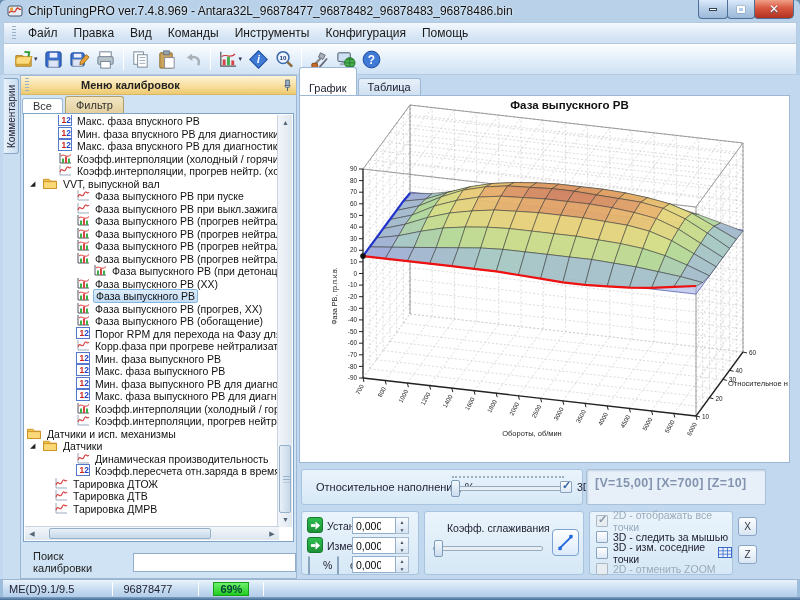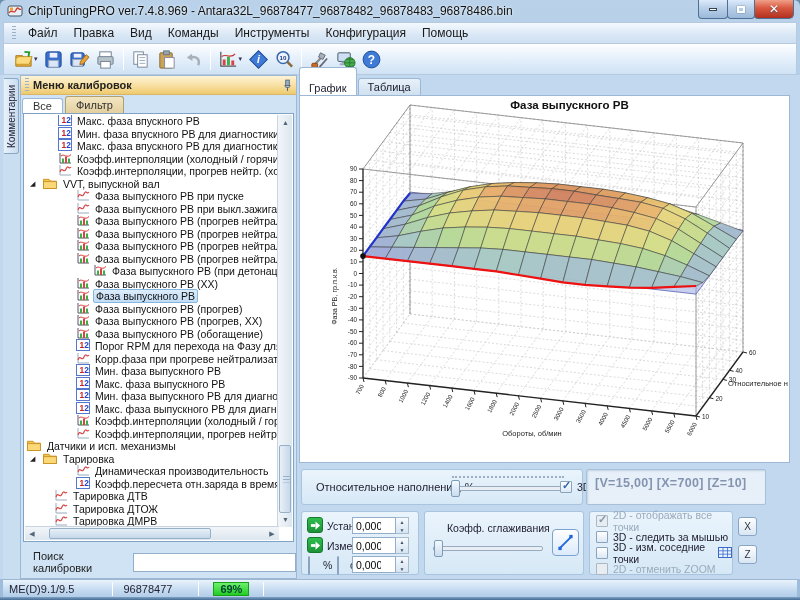--- a/index.html
+++ b/index.html
@@ -38,21 +38,21 @@
   
   #workspace{left:0;top:75px;width:800px;height:504px;background:#c2d8ee;}
   #left-strip{left:3px;top:0;width:17px;height:504px;background:#cadef2;}
   #comment-tab{left:1px;top:3px;width:15px;height:76px;border:1px solid #8aa8c6;border-left:none;border-radius:0 3px 3px 0;
     background:linear-gradient(90deg,#e8f2fb,#c8dcf0);display:flex;align-items:center;justify-content:center;}
   #comment-tab span{writing-mode:vertical-rl;transform:rotate(180deg);font-size:10px;color:#223;}
 
   
   #leftpanel{left:20px;top:0;width:277px;height:504px;background:#cfe3f4;border:1px solid #9cb8d4;}
   #lp-header{left:0;top:0;width:275px;height:19px;background:linear-gradient(#fdf3d7,#f7dd9a 60%,#eec96e);
-    border-bottom:1px solid #d8b868;display:flex;align-items:center;padding:0 4px;}
+    border-bottom:1px solid #d8b868;display:flex;align-items:center;padding:0 4px;gap:48px;}
   #lp-header .hdr-text{font-size:11px;font-weight:bold;color:#222;flex:1;}
   #lp-tabs{left:1px;top:19px;height:18px;display:flex;align-items:flex-end;}
   .lp-tab{font-size:11px;padding:2px 10px 2px;border:1px solid #b0a070;border-bottom:none;border-radius:3px 3px 0 0;
     background:linear-gradient(#f2e6c2,#e4d0a0);color:#333;margin-right:2px;}
   .lp-tab.active{background:#fff;border-color:#9cb8d4;position:relative;top:1px;padding-top:1px;}
   #tree-box{left:2px;top:37px;width:271px;height:429px;background:#fff;border:1px solid #7fa3c4;overflow:hidden;}
   #tree{left:0;top:1px;width:253px;height:412px;overflow:hidden;}
   .trow{height:12.5px;display:flex;align-items:center;white-space:nowrap;position:relative;}
   .trow .arrow{position:absolute;font-size:7px;color:#222;}
   .trow .ticon{flex:0 0 auto;margin-right:3px;}
@@ -415,97 +415,87 @@
               <span class="tlabel">Фаза выпускного РВ</span>
             </div>
             <div class="trow" style="padding-left: 52px;">
               <span class="ticon"><svg width="14" height="12" viewBox="0 0 14 12">
                   <path d="M2 1v10h11" stroke="#556" fill="none"></path>
                   <rect x="4" y="6.5" width="2" height="4.5" fill="#3fae49"></rect>
                   <rect x="7" y="4.5" width="2" height="6.5" fill="#d94343"></rect>
                   <rect x="10" y="6.5" width="2" height="4.5" fill="#3fae49"></rect>
                   <path d="M3 4c3-3 6 3 10-1.5" stroke="#d33" fill="none"></path>
                 </svg></span>
-              <span class="tlabel">Фаза выпускного РВ (прогрев)</span>
+              <span class="tlabel">Фаза выпускного РВ (прогрев, ХХ)</span>
             </div>
             <div class="trow" style="padding-left: 52px;">
               <span class="ticon"><svg width="14" height="12" viewBox="0 0 14 12">
                   <path d="M2 1v10h11" stroke="#556" fill="none"></path>
                   <rect x="4" y="6.5" width="2" height="4.5" fill="#3fae49"></rect>
                   <rect x="7" y="4.5" width="2" height="6.5" fill="#d94343"></rect>
                   <rect x="10" y="6.5" width="2" height="4.5" fill="#3fae49"></rect>
                   <path d="M3 4c3-3 6 3 10-1.5" stroke="#d33" fill="none"></path>
                 </svg></span>
-              <span class="tlabel">Фаза выпускного РВ (прогрев, ХХ)</span>
+              <span class="tlabel">Фаза выпускного РВ (обогащение)</span>
+            </div>
+            <div class="trow" style="padding-left: 52px;">
+              <span class="ticon"><svg width="14" height="12" viewBox="0 0 14 12">
+                  <rect x=".5" y=".5" width="13" height="11" fill="#fff" stroke="#5577cc"></rect>
+                  <text x="3.6" y="9.4" font-size="8.4" fill="#cc2222" font-weight="bold">1</text>
+                  <text x="8.2" y="9.4" font-size="8.4" fill="#2244cc" font-weight="bold">2</text>
+                </svg></span>
+              <span class="tlabel">Порог RPM для перехода на Фазу для режима ХХ</span>
+            </div>
+            <div class="trow" style="padding-left: 52px;">
+              <span class="ticon"><svg width="14" height="12" viewBox="0 0 14 12">
+                  <path d="M2 1v10h11" stroke="#9ab" fill="none"></path>
+                  <path d="M2 8C4 2 6 10 8 5s3 1 5-2" stroke="#d94343" fill="none" stroke-width="1.2"></path>
+                </svg></span>
+              <span class="tlabel">Корр.фаза при прогреве нейтрализатора</span>
+            </div>
+            <div class="trow" style="padding-left: 52px;">
+              <span class="ticon"><svg width="14" height="12" viewBox="0 0 14 12">
+                  <rect x=".5" y=".5" width="13" height="11" fill="#fff" stroke="#5577cc"></rect>
+                  <text x="3.6" y="9.4" font-size="8.4" fill="#cc2222" font-weight="bold">1</text>
+                  <text x="8.2" y="9.4" font-size="8.4" fill="#2244cc" font-weight="bold">2</text>
+                </svg></span>
+              <span class="tlabel">Мин. фаза выпускного РВ</span>
+            </div>
+            <div class="trow" style="padding-left: 52px;">
+              <span class="ticon"><svg width="14" height="12" viewBox="0 0 14 12">
+                  <rect x=".5" y=".5" width="13" height="11" fill="#fff" stroke="#5577cc"></rect>
+                  <text x="3.6" y="9.4" font-size="8.4" fill="#cc2222" font-weight="bold">1</text>
+                  <text x="8.2" y="9.4" font-size="8.4" fill="#2244cc" font-weight="bold">2</text>
+                </svg></span>
+              <span class="tlabel">Макс. фаза выпускного РВ</span>
+            </div>
+            <div class="trow" style="padding-left: 52px;">
+              <span class="ticon"><svg width="14" height="12" viewBox="0 0 14 12">
+                  <rect x=".5" y=".5" width="13" height="11" fill="#fff" stroke="#5577cc"></rect>
+                  <text x="3.6" y="9.4" font-size="8.4" fill="#cc2222" font-weight="bold">1</text>
+                  <text x="8.2" y="9.4" font-size="8.4" fill="#2244cc" font-weight="bold">2</text>
+                </svg></span>
+              <span class="tlabel">Мин. фаза выпускного РВ для диагностики</span>
+            </div>
+            <div class="trow" style="padding-left: 52px;">
+              <span class="ticon"><svg width="14" height="12" viewBox="0 0 14 12">
+                  <rect x=".5" y=".5" width="13" height="11" fill="#fff" stroke="#5577cc"></rect>
+                  <text x="3.6" y="9.4" font-size="8.4" fill="#cc2222" font-weight="bold">1</text>
+                  <text x="8.2" y="9.4" font-size="8.4" fill="#2244cc" font-weight="bold">2</text>
+                </svg></span>
+              <span class="tlabel">Макс. фаза выпускного РВ для диагностики</span>
             </div>
             <div class="trow" style="padding-left: 52px;">
               <span class="ticon"><svg width="14" height="12" viewBox="0 0 14 12">
                   <path d="M2 1v10h11" stroke="#556" fill="none"></path>
                   <rect x="4" y="6.5" width="2" height="4.5" fill="#3fae49"></rect>
                   <rect x="7" y="4.5" width="2" height="6.5" fill="#d94343"></rect>
                   <rect x="10" y="6.5" width="2" height="4.5" fill="#3fae49"></rect>
                   <path d="M3 4c3-3 6 3 10-1.5" stroke="#d33" fill="none"></path>
                 </svg></span>
-              <span class="tlabel">Фаза выпускного РВ (обогащение)</span>
-            </div>
-            <div class="trow" style="padding-left: 52px;">
-              <span class="ticon"><svg width="14" height="12" viewBox="0 0 14 12">
-                  <rect x=".5" y=".5" width="13" height="11" fill="#fff" stroke="#5577cc"></rect>
-                  <text x="3.6" y="9.4" font-size="8.4" fill="#cc2222" font-weight="bold">1</text>
-                  <text x="8.2" y="9.4" font-size="8.4" fill="#2244cc" font-weight="bold">2</text>
-                </svg></span>
-              <span class="tlabel">Порог RPM для перехода на Фазу для режима ХХ</span>
-            </div>
-            <div class="trow" style="padding-left: 52px;">
-              <span class="ticon"><svg width="14" height="12" viewBox="0 0 14 12">
-                  <path d="M2 1v10h11" stroke="#9ab" fill="none"></path>
-                  <path d="M2 8C4 2 6 10 8 5s3 1 5-2" stroke="#d94343" fill="none" stroke-width="1.2"></path>
-                </svg></span>
-              <span class="tlabel">Корр.фаза при прогреве нейтрализатора</span>
-            </div>
-            <div class="trow" style="padding-left: 52px;">
-              <span class="ticon"><svg width="14" height="12" viewBox="0 0 14 12">
-                  <rect x=".5" y=".5" width="13" height="11" fill="#fff" stroke="#5577cc"></rect>
-                  <text x="3.6" y="9.4" font-size="8.4" fill="#cc2222" font-weight="bold">1</text>
-                  <text x="8.2" y="9.4" font-size="8.4" fill="#2244cc" font-weight="bold">2</text>
-                </svg></span>
-              <span class="tlabel">Мин. фаза выпускного РВ</span>
-            </div>
-            <div class="trow" style="padding-left: 52px;">
-              <span class="ticon"><svg width="14" height="12" viewBox="0 0 14 12">
-                  <rect x=".5" y=".5" width="13" height="11" fill="#fff" stroke="#5577cc"></rect>
-                  <text x="3.6" y="9.4" font-size="8.4" fill="#cc2222" font-weight="bold">1</text>
-                  <text x="8.2" y="9.4" font-size="8.4" fill="#2244cc" font-weight="bold">2</text>
-                </svg></span>
-              <span class="tlabel">Макс. фаза выпускного РВ</span>
-            </div>
-            <div class="trow" style="padding-left: 52px;">
-              <span class="ticon"><svg width="14" height="12" viewBox="0 0 14 12">
-                  <rect x=".5" y=".5" width="13" height="11" fill="#fff" stroke="#5577cc"></rect>
-                  <text x="3.6" y="9.4" font-size="8.4" fill="#cc2222" font-weight="bold">1</text>
-                  <text x="8.2" y="9.4" font-size="8.4" fill="#2244cc" font-weight="bold">2</text>
-                </svg></span>
-              <span class="tlabel">Мин. фаза выпускного РВ для диагностики</span>
-            </div>
-            <div class="trow" style="padding-left: 52px;">
-              <span class="ticon"><svg width="14" height="12" viewBox="0 0 14 12">
-                  <rect x=".5" y=".5" width="13" height="11" fill="#fff" stroke="#5577cc"></rect>
-                  <text x="3.6" y="9.4" font-size="8.4" fill="#cc2222" font-weight="bold">1</text>
-                  <text x="8.2" y="9.4" font-size="8.4" fill="#2244cc" font-weight="bold">2</text>
-                </svg></span>
-              <span class="tlabel">Макс. фаза выпускного РВ для диагностики</span>
-            </div>
-            <div class="trow" style="padding-left: 52px;">
-              <span class="ticon"><svg width="14" height="12" viewBox="0 0 14 12">
-                  <path d="M2 1v10h11" stroke="#556" fill="none"></path>
-                  <rect x="4" y="6.5" width="2" height="4.5" fill="#3fae49"></rect>
-                  <rect x="7" y="4.5" width="2" height="6.5" fill="#d94343"></rect>
-                  <rect x="10" y="6.5" width="2" height="4.5" fill="#3fae49"></rect>
-                  <path d="M3 4c3-3 6 3 10-1.5" stroke="#d33" fill="none"></path>
-                </svg></span>
               <span class="tlabel">Коэфф.интерполяции (холодный / горячий )</span>
             </div>
             <div class="trow" style="padding-left: 52px;">
               <span class="ticon"><svg width="14" height="12" viewBox="0 0 14 12">
                   <path d="M2 1v10h11" stroke="#9ab" fill="none"></path>
                   <path d="M2 8C4 2 6 10 8 5s3 1 5-2" stroke="#d94343" fill="none" stroke-width="1.2"></path>
                 </svg></span>
               <span class="tlabel">Коэфф.интерполяции, прогрев нейтр. (холодный</span>
             </div>
             <div class="trow" style="padding-left: 2px;">
@@ -514,21 +504,21 @@
                   <path d="M1 5h14v7.5H1z" fill="#fcd978" stroke="#c89020"></path>
                 </svg></span>
               <span class="tlabel">Датчики и исп. механизмы</span>
             </div>
             <div class="trow" style="padding-left: 18px;">
               <span class="arrow" style="left:6px">◢</span>
               <span class="ticon"><svg width="16" height="12" viewBox="0 0 16 13">
                   <path d="M1 2.5h6l1.5 2H15v8H1z" fill="#f6c64e" stroke="#c89020"></path>
                   <path d="M1 5h14v7.5H1z" fill="#fcd978" stroke="#c89020"></path>
                 </svg></span>
-              <span class="tlabel">Тарировка</span>
+              <span class="tlabel">Датчики</span>
             </div>
             <div class="trow" style="padding-left: 52px;">
               <span class="ticon"><svg width="14" height="12" viewBox="0 0 14 12">
                   <path d="M2 1v10h11" stroke="#9ab" fill="none"></path>
                   <path d="M2 8C4 2 6 10 8 5s3 1 5-2" stroke="#d94343" fill="none" stroke-width="1.2"></path>
                 </svg></span>
               <span class="tlabel">Динамическая производительность</span>
             </div>
             <div class="trow" style="padding-left: 52px;">
               <span class="ticon"><svg width="14" height="12" viewBox="0 0 14 12">
@@ -536,28 +526,28 @@
                   <text x="3.6" y="9.4" font-size="8.4" fill="#cc2222" font-weight="bold">1</text>
                   <text x="8.2" y="9.4" font-size="8.4" fill="#2244cc" font-weight="bold">2</text>
                 </svg></span>
               <span class="tlabel">Коэфф.пересчета отн.заряда в время впрыска</span>
             </div>
             <div class="trow" style="padding-left: 30px;">
               <span class="ticon"><svg width="14" height="12" viewBox="0 0 14 12">
                   <path d="M2 1v10h11" stroke="#9ab" fill="none"></path>
                   <path d="M2 8C4 2 6 10 8 5s3 1 5-2" stroke="#d94343" fill="none" stroke-width="1.2"></path>
                 </svg></span>
-              <span class="tlabel">Тарировка ДТВ</span>
+              <span class="tlabel">Тарировка ДТОЖ</span>
             </div>
             <div class="trow" style="padding-left: 30px;">
               <span class="ticon"><svg width="14" height="12" viewBox="0 0 14 12">
                   <path d="M2 1v10h11" stroke="#9ab" fill="none"></path>
                   <path d="M2 8C4 2 6 10 8 5s3 1 5-2" stroke="#d94343" fill="none" stroke-width="1.2"></path>
                 </svg></span>
-              <span class="tlabel">Тарировка ДТОЖ</span>
+              <span class="tlabel">Тарировка ДТВ</span>
             </div>
             <div class="trow" style="padding-left: 30px;">
               <span class="ticon"><svg width="14" height="12" viewBox="0 0 14 12">
                   <path d="M2 1v10h11" stroke="#9ab" fill="none"></path>
                   <path d="M2 8C4 2 6 10 8 5s3 1 5-2" stroke="#d94343" fill="none" stroke-width="1.2"></path>
                 </svg></span>
               <span class="tlabel">Тарировка ДМРВ</span>
             </div>
           </div>
         <div id="vscroll" class="abs sb">

